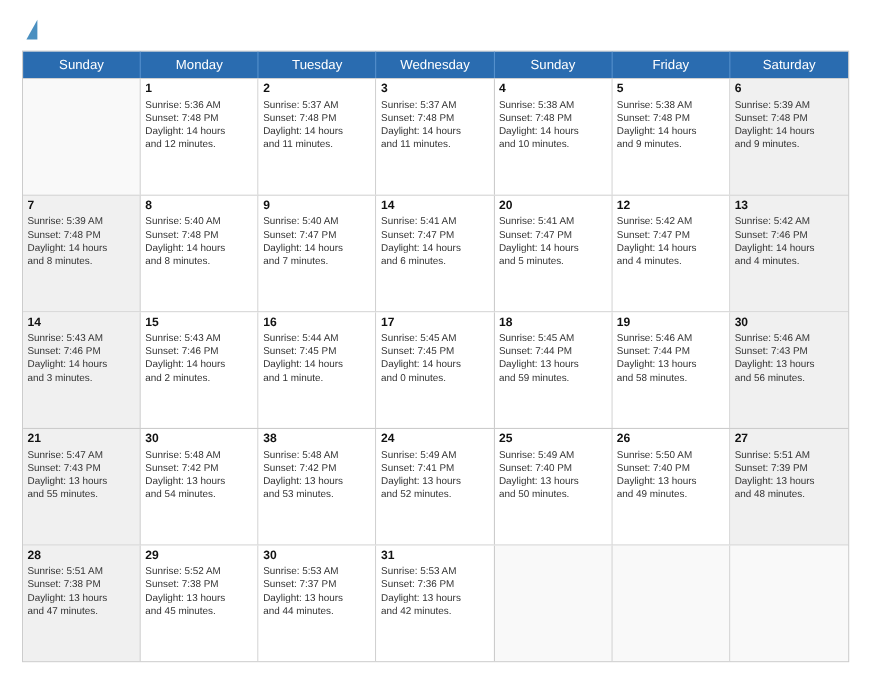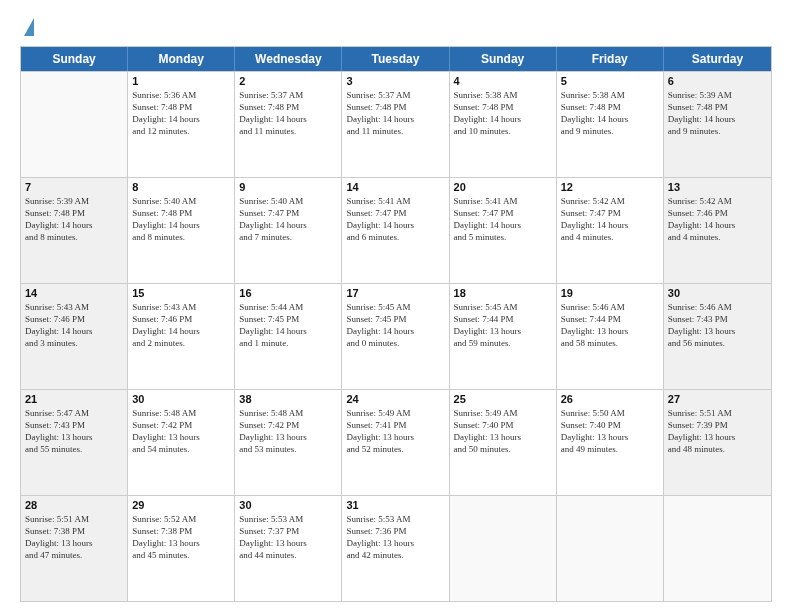--- a/index.html
+++ b/index.html
@@ -61,21 +61,21 @@
       border: 1px solid #ccc;
     }
     .cal-header-row {
       display: grid;
       grid-template-columns: repeat(7, 1fr);
       background: #2a6cb0;
     }
     .cal-header-cell {
       color: #fff;
       font-size: 12px;
-      font-weight: bold;
+      font-weight: normal;
       text-align: center;
       padding: 5px 2px;
       border-right: 1px solid #5590cc;
     }
     .cal-header-cell:last-child { border-right: none; }
     .cal-body {
       flex: 1;
       display: flex;
       flex-direction: column;
     }
@@ -101,21 +101,20 @@
     .day-num {
       font-weight: bold;
       font-size: 11px;
       margin-bottom: 2px;
       color: #111;
     }
     .cell-text {
       font-size: 9px;
       line-height: 1.35;
       color: #333;
-      font-family: Liberation Serif, serif;
     }
   </style>
 </head>
 <body>
 
 <div class="page">
   <div class="header">
     <div class="logo-wrapper">
       <div class="logo-name">
         <span class="logo-line1"></span>
@@ -126,22 +125,22 @@
     <div class="title-block">
       <div class="month-title"></div>
       <div class="location-title"></div>
     </div>
   </div>
 
   <div class="calendar">
     <div class="cal-header-row" id="cal-header">
         <div class="cal-header-cell">Sunday</div>
         <div class="cal-header-cell">Monday</div>
+        <div class="cal-header-cell">Tuesday</div>
         <div class="cal-header-cell">Wednesday</div>
-        <div class="cal-header-cell">Tuesday</div>
         <div class="cal-header-cell">Sunday</div>
         <div class="cal-header-cell">Friday</div>
         <div class="cal-header-cell">Saturday</div>
       </div>
     <div class="cal-body" id="cal-body">
         <div class="cal-row">
           <div class="cal-cell empty"></div>
           <div class="cal-cell">
             <div class="day-num">1</div>
             <div class="cell-text">Sunrise: 5:36 AM<br>Sunset: 7:48 PM<br>Daylight: 14 hours<br>and 12 minutes.</div>

